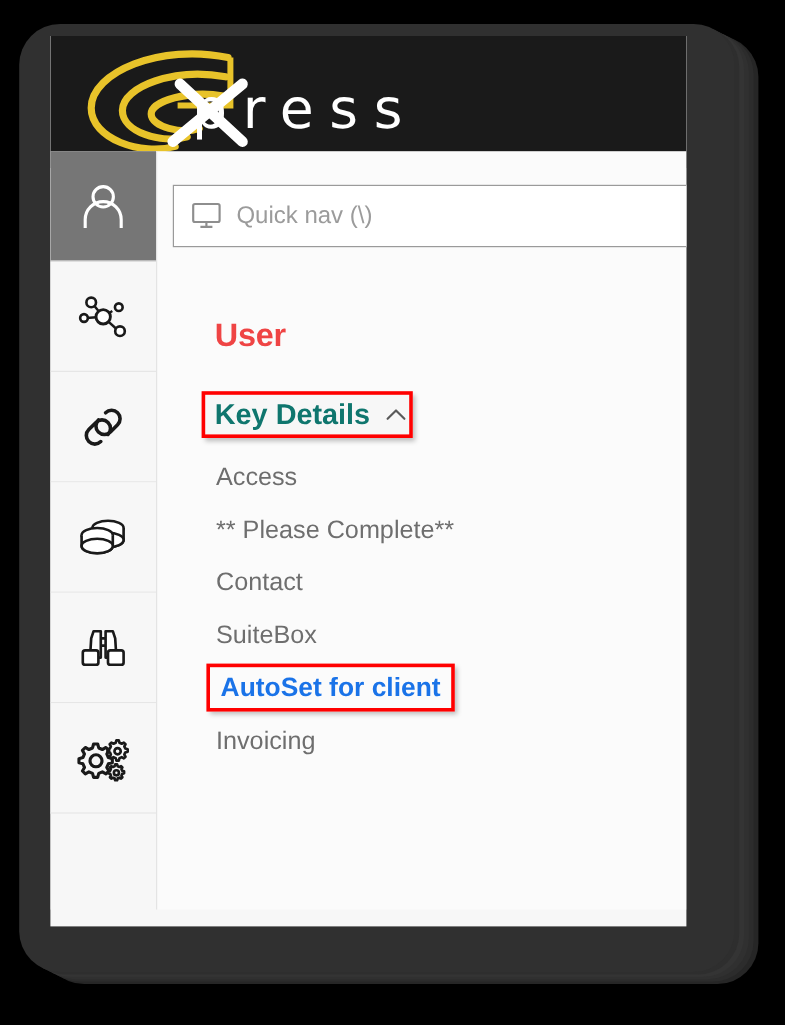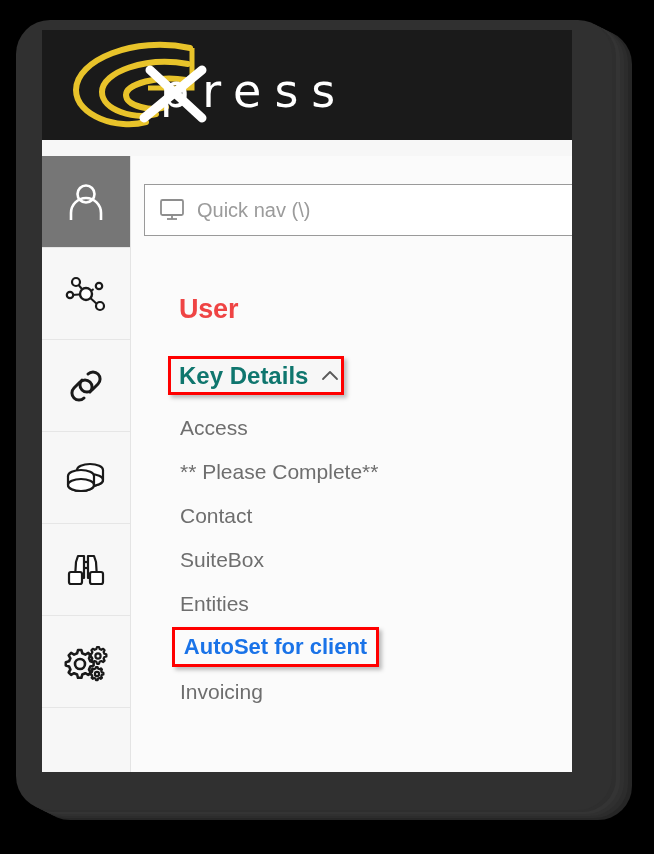--- a/index.html
+++ b/index.html
@@ -68,21 +68,21 @@
     font-size: 46px;
     font-weight: 400;
     letter-spacing: 13px;
     color: #ffffff;
     line-height: 1;
   }
 
   
   #app-body {
     position: absolute;
-    left: 0; top: 126px;
+    left: 0; top: 96px;
     width: 530px; height: 632px;
   }
 
   
   #icon-rail {
     position: absolute;
     left: 0; top: 0;
     width: 88px; height: 632px;
     background: #f7f7f7;
   }
@@ -352,23 +352,20 @@
 
         <div class="nav-item">
           <span>Contact</span>
         </div>
 
         <div class="nav-item">
           <span>SuiteBox</span>
         </div>
 
 
-        <div class="nav-item">
-          <span>Entities</span>
-        </div>
 
         <div class="nav-item highlighted">
           <div class="nav-highlight-box">
             <span class="nav-highlight-label">AutoSet for client</span>
           </div>
         </div>
 
         <div class="nav-item">
           <span>Invoicing</span>
         </div>

